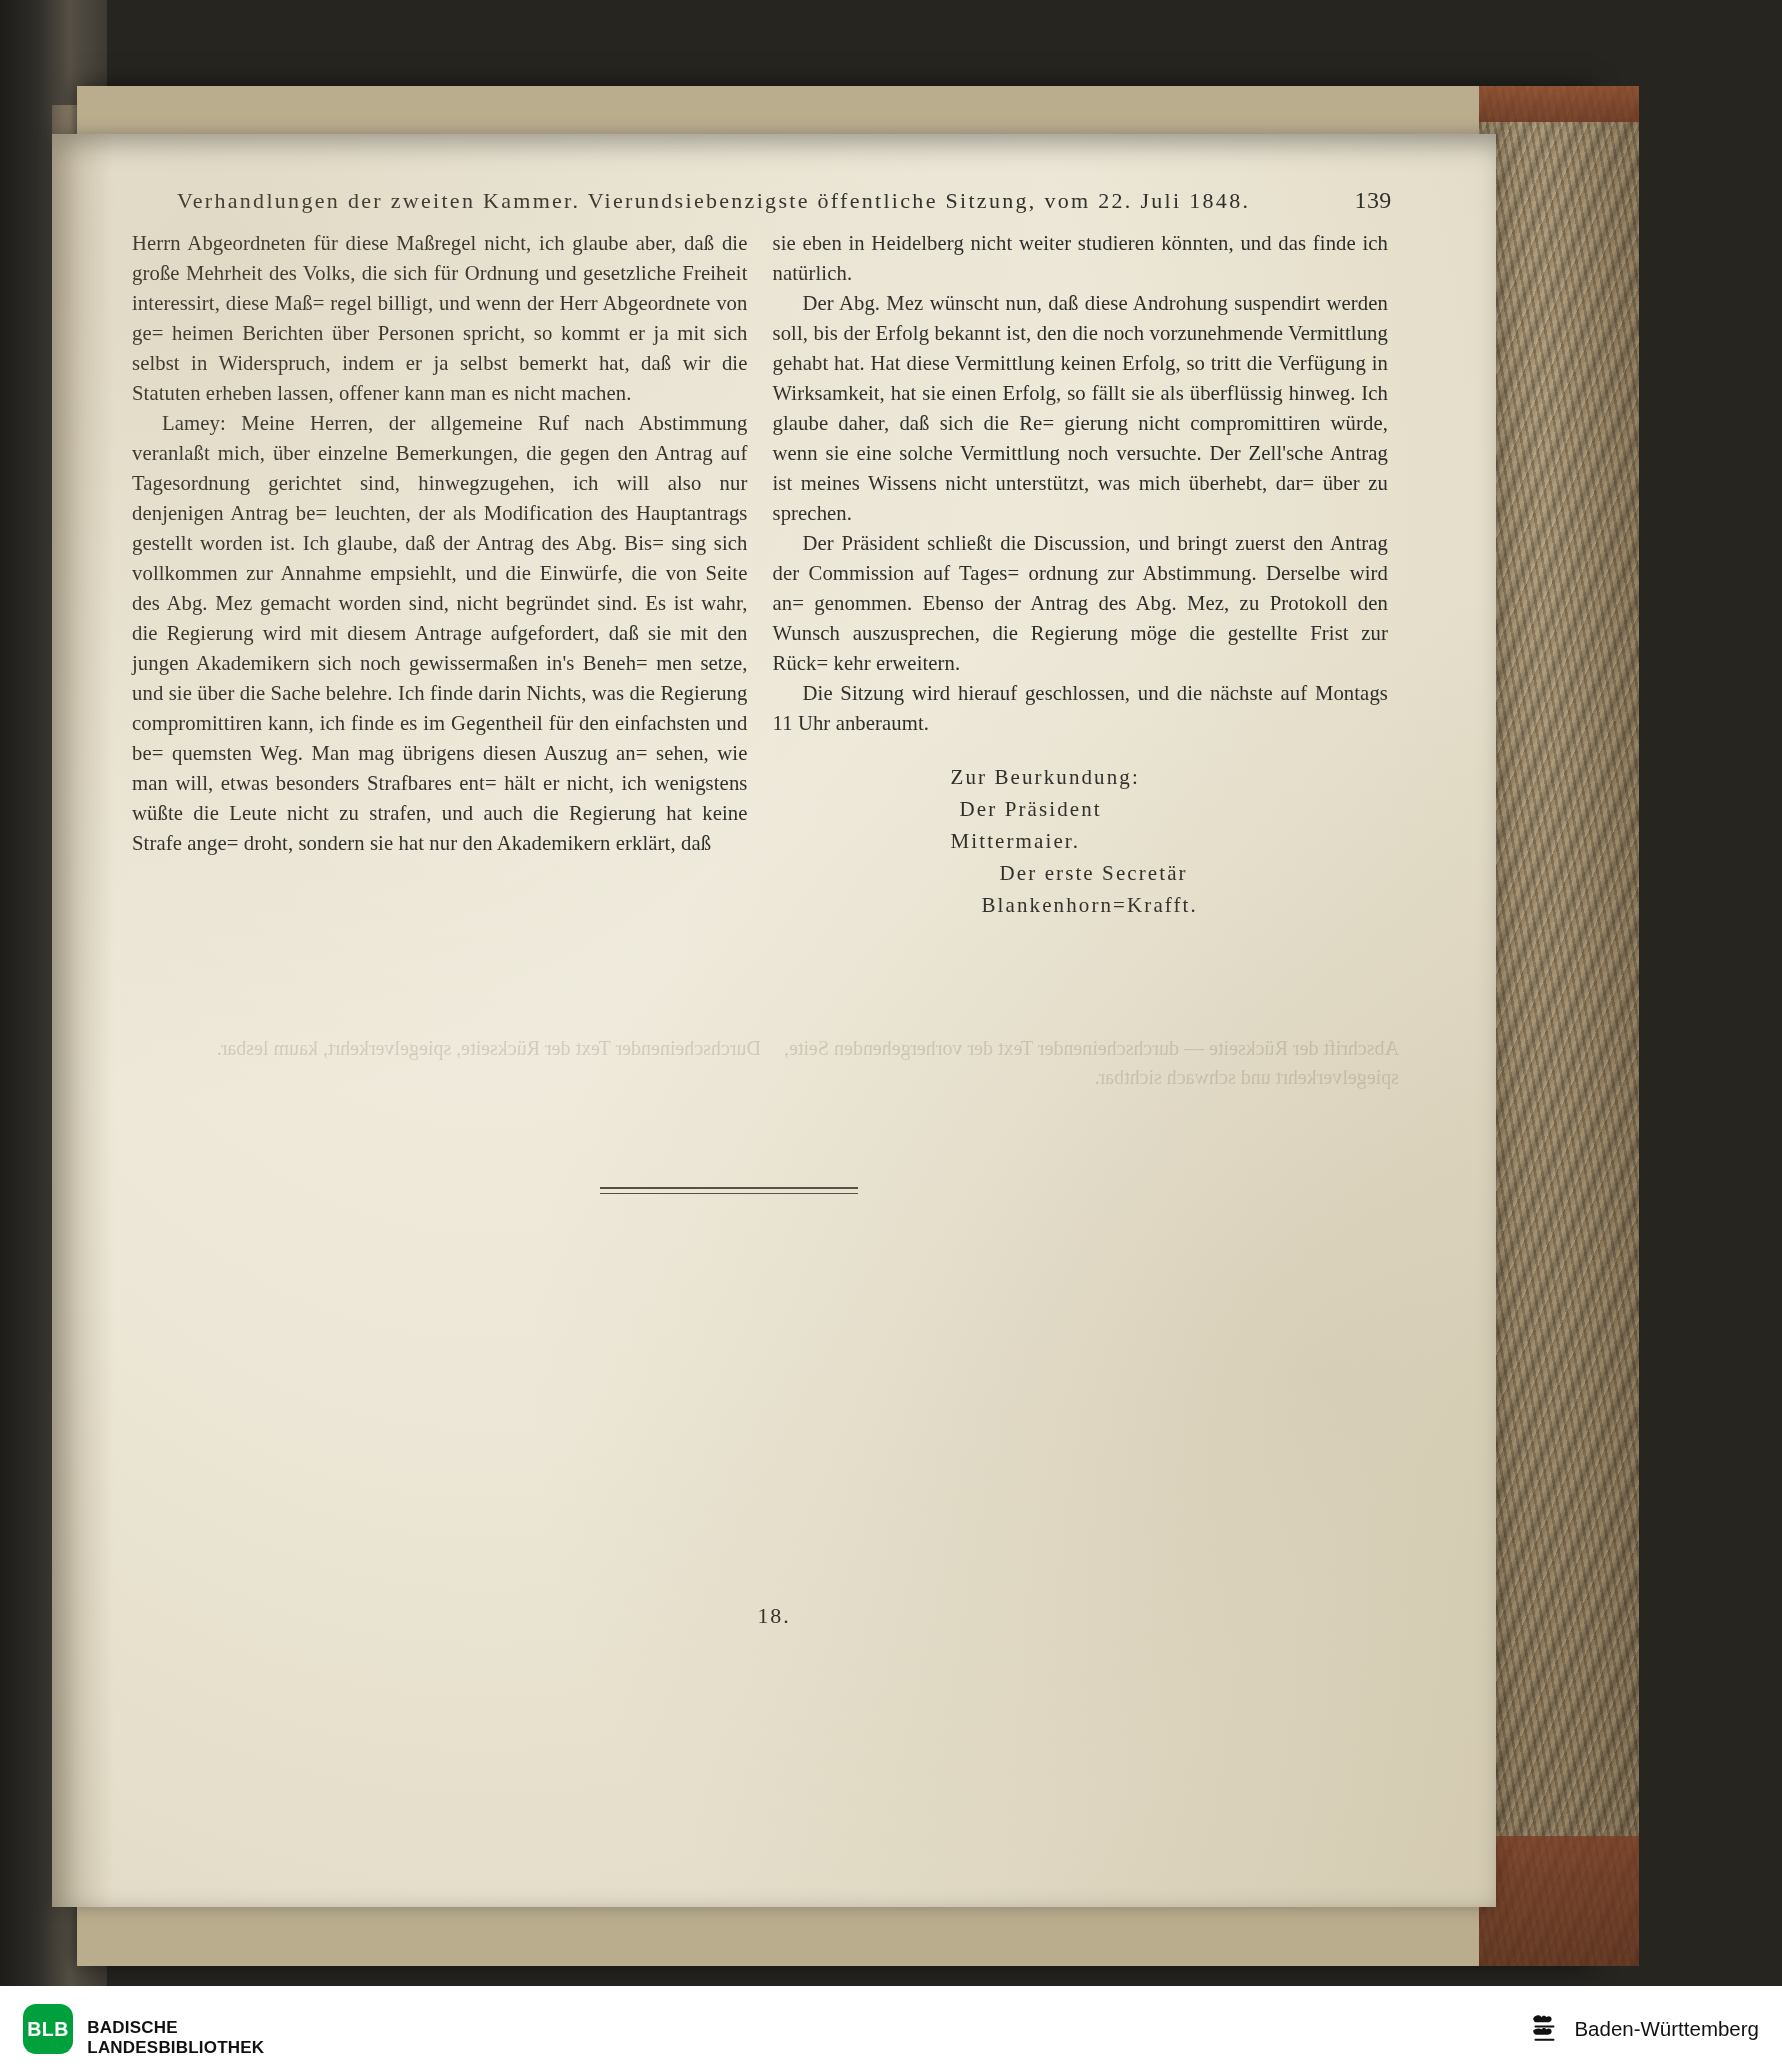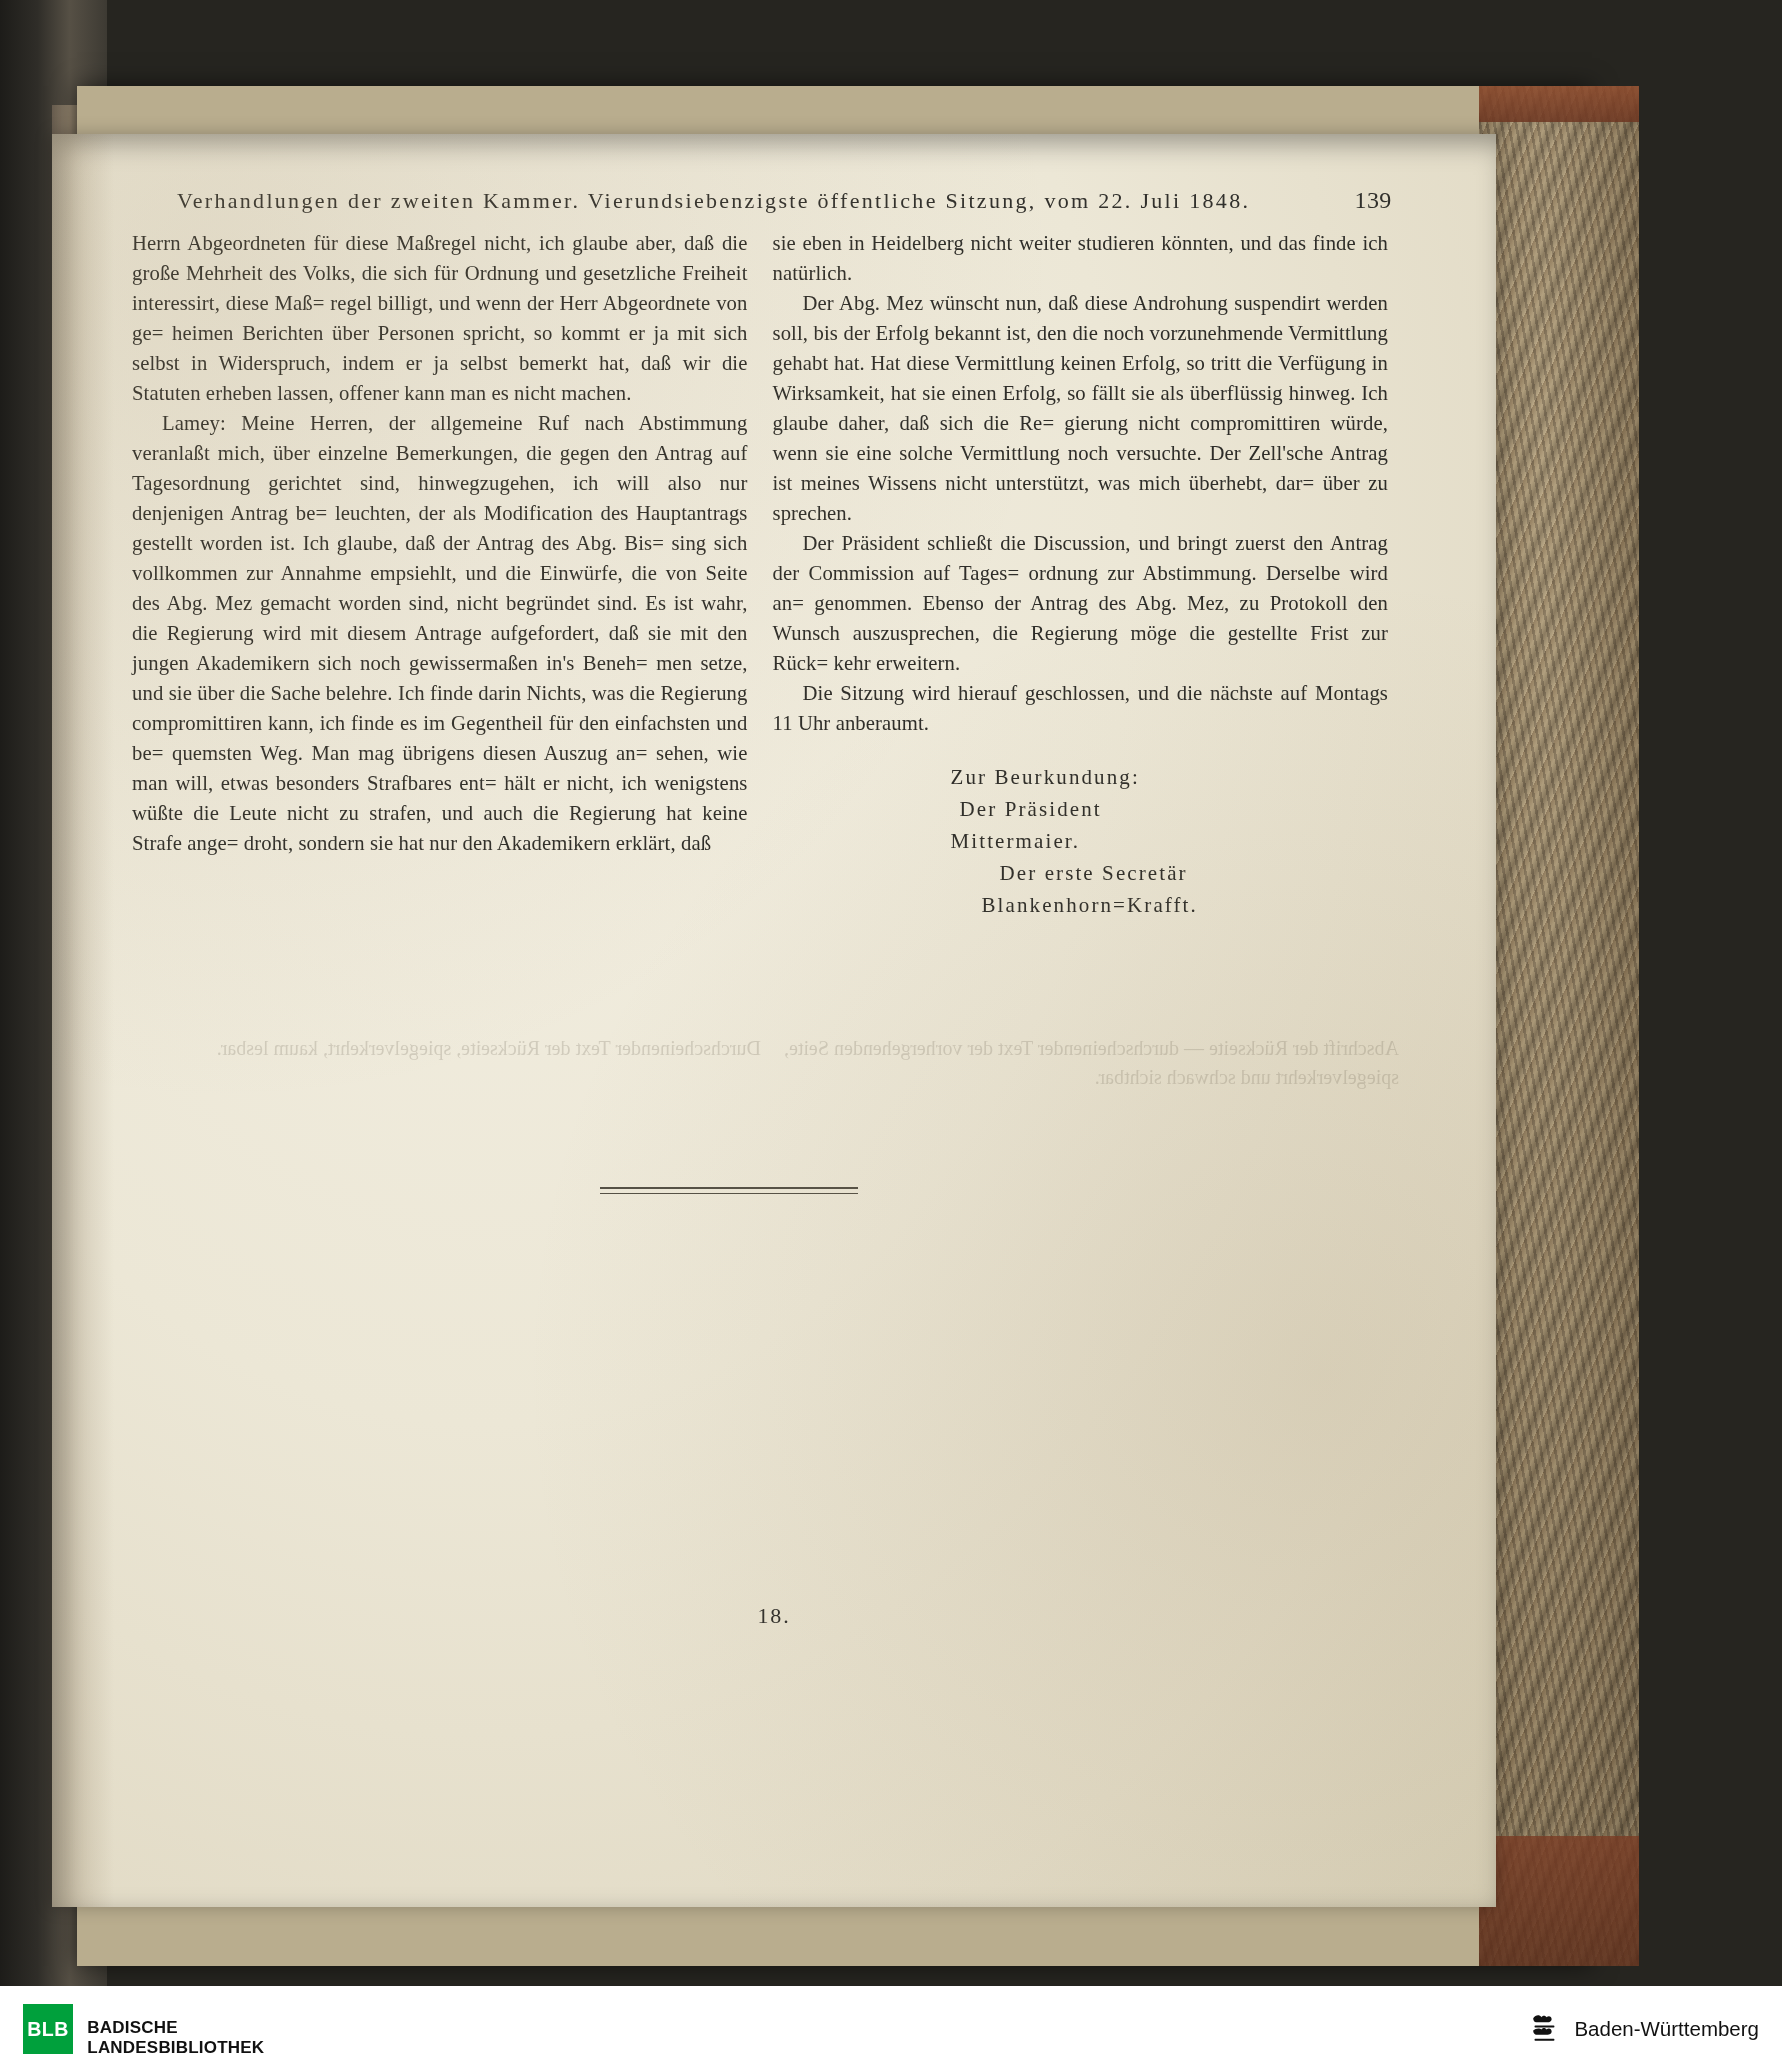--- a/index.html
+++ b/index.html
@@ -230,20 +230,21 @@
   }
   .blb-logo {
     width: 50px; height: 50px;
     background: #00a03c;
     color: #fff;
     font-family: "Liberation Sans", sans-serif;
     font-weight: bold;
     font-size: 19.6px;
     display: flex; align-items: center; justify-content: center;
     letter-spacing: 0.4px;
+    border-radius: 13px;
   }
   .blb-text {
     font-family: "Liberation Sans", sans-serif;
     font-size: 17px;
     font-weight: bold;
     line-height: 20.5px;
     color: #111;
     letter-spacing: 0.2px;
     margin-top: 18px;
   }

